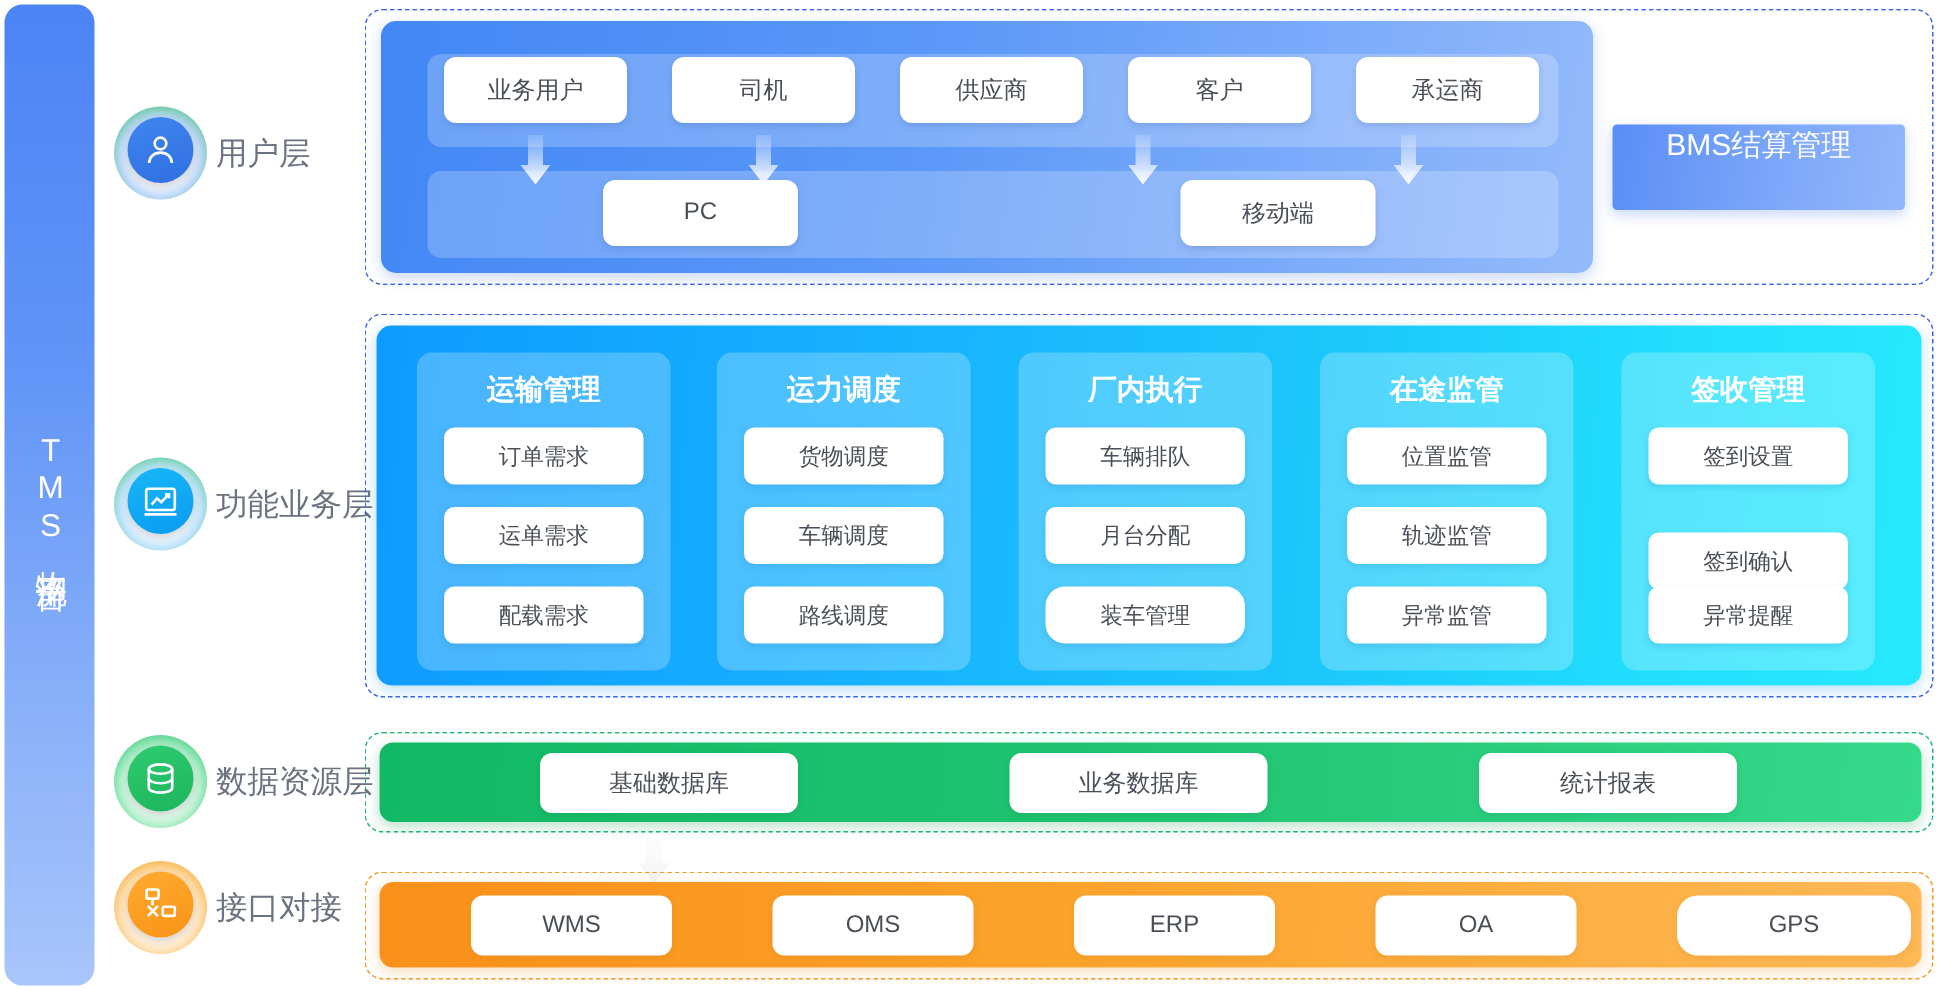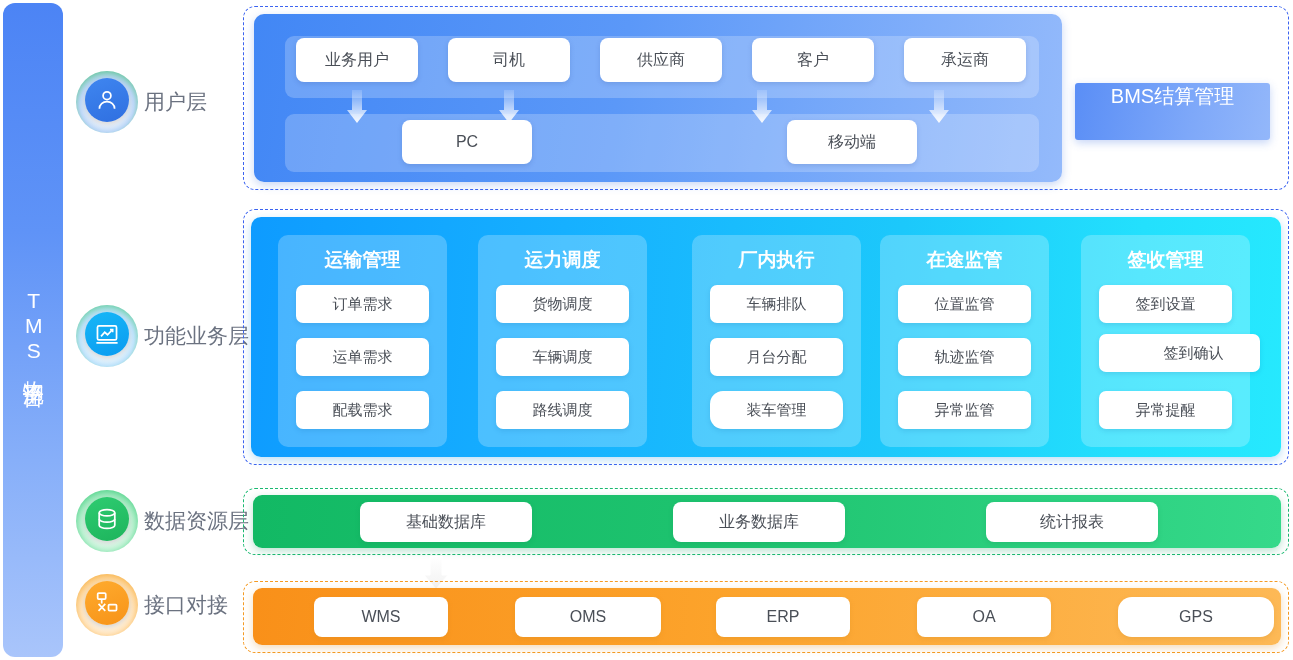--- a/index.html
+++ b/index.html
@@ -273,38 +273,38 @@
       <div class="func-item" style="top:156px;">路线调度</div>
     </div>
 
     <div class="func-col" style="left:27px;">
       <div class="func-title">运输管理</div>
       <div class="func-item" style="top:50px;">订单需求</div>
       <div class="func-item" style="top:103px;">运单需求</div>
       <div class="func-item" style="top:156px;">配载需求</div>
     </div>
 
-    <div class="func-col" style="left:428px;margin-left:13px;">
+    <div class="func-col" style="left:428px;">
       <div class="func-title">厂内执行</div>
       <div class="func-item" style="top:50px;">车辆排队</div>
       <div class="func-item" style="top:103px;">月台分配</div>
       <div class="func-item" style="top:156px;border-radius:13px;">装车管理</div>
     </div>
 
     <div class="func-col" style="left:629px;">
       <div class="func-title">在途监管</div>
       <div class="func-item" style="top:50px;">位置监管</div>
       <div class="func-item" style="top:103px;">轨迹监管</div>
       <div class="func-item" style="top:156px;">异常监管</div>
     </div>
 
     <div class="func-col" style="left:830px;">
       <div class="func-title">签收管理</div>
       <div class="func-item" style="top:50px;">签到设置</div>
-      <div class="func-item" style="top:99px;padding-left:28px;">签到确认</div>
+      <div class="func-item" style="top:120px;">签到确认</div>
       <div class="func-item" style="top:156px;">异常提醒</div>
     </div>
   </div>
 
   <div class="dashed green" style="left:243px;top:488px;width:1046px;height:67px;"></div>
   <div class="data-bar" style="left:253px;top:495px;width:1028px;height:53px;">
     <div class="data-chip" style="left:107px;top:7px;width:172px;">
         <span>基础数据库</span>
       </div>
     <div class="data-chip" style="left:420px;top:7px;width:172px;">
@@ -325,21 +325,21 @@
         </defs>
         <path d="M9 0h12v19h6L15 33 3 19h6z" fill="url(#bag)" stroke="#ffffff" stroke-width="1"></path>
       </svg>
   </div>
 
   <div class="dashed orange" style="left:243px;top:581px;width:1046px;height:72px;"></div>
   <div class="api-bar" style="left:253px;top:588px;width:1028px;height:57px;">
     <div class="api-chip" style="left:61px;top:9px;width:134px;">
         <span>WMS</span>
       </div>
-    <div class="api-chip" style="left:262px;top:9px;width:146px;text-align:center;">
+    <div class="api-chip" style="left:262px;top:9px;width:134px;text-align:center;">
         <span>OMS</span>
       </div>
     <div class="api-chip" style="left:463px;top:9px;width:134px;">
         <span>ERP</span>
       </div>
     <div class="api-chip" style="left:664px;top:9px;width:134px;">
         <span>OA</span>
       </div>
     <div class="api-chip" style="left:865px;top:9px;width:156px;border-radius:14px;">
         <span>GPS</span>

